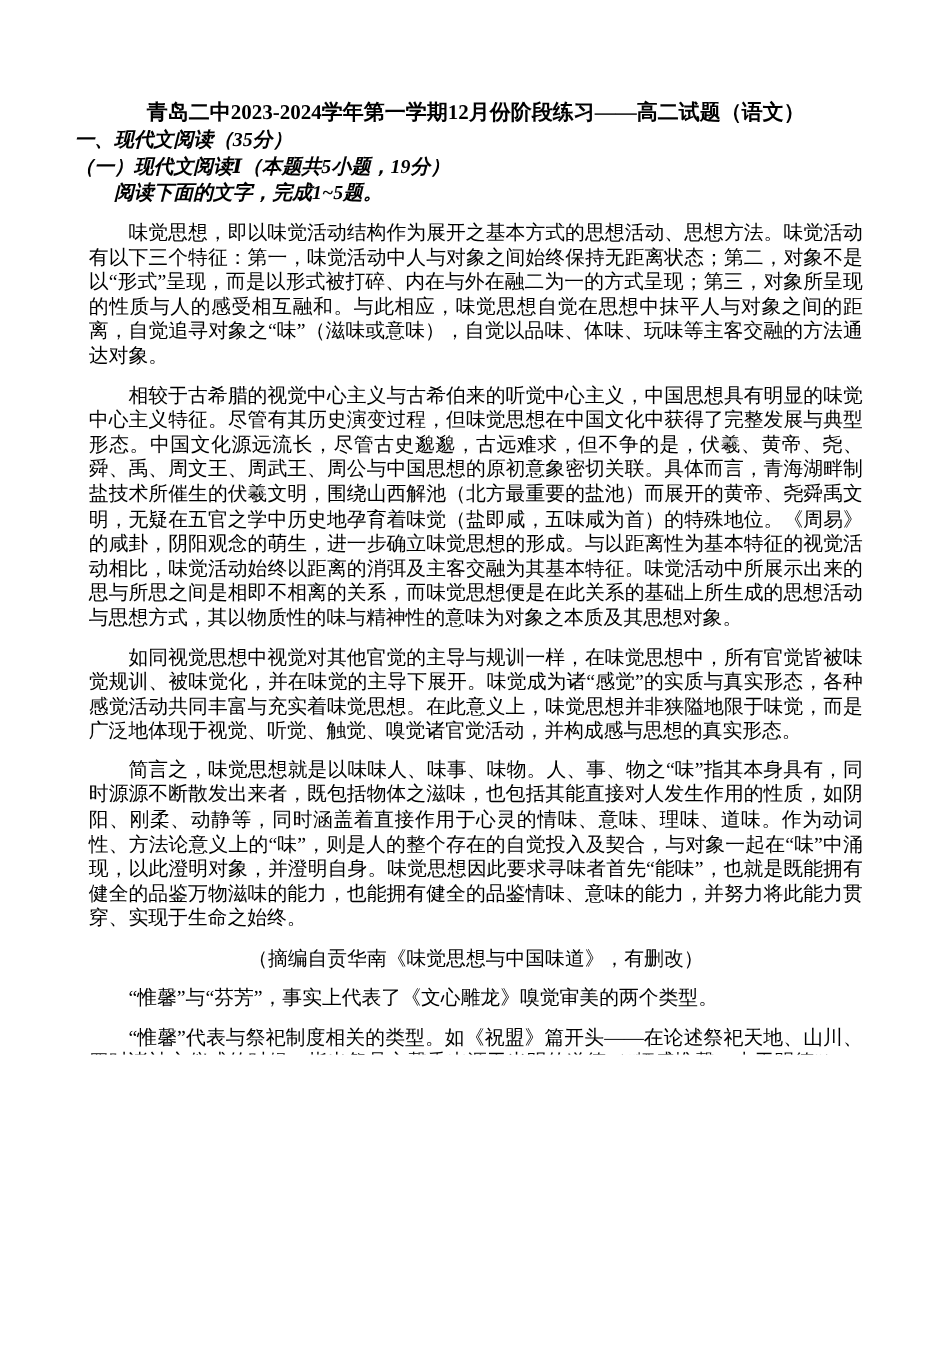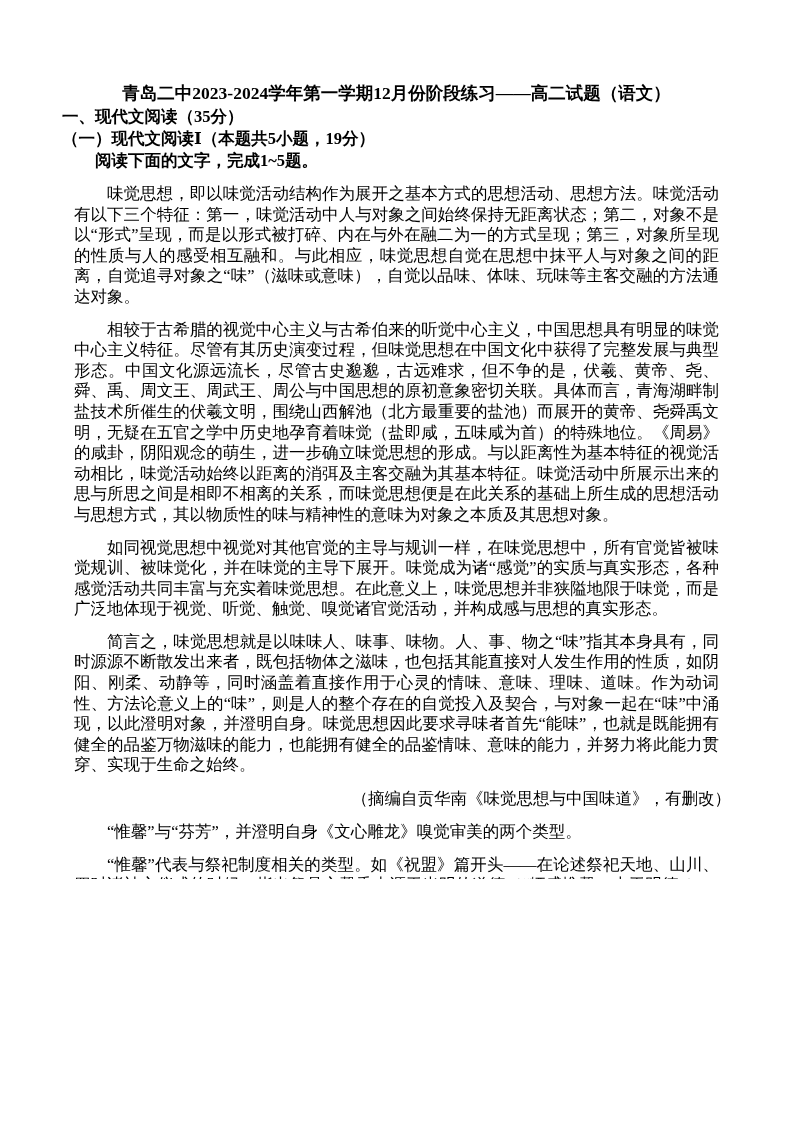--- a/index.html
+++ b/index.html
@@ -29,45 +29,46 @@
     margin-bottom: 2px;
   }
   .authors {
     text-align: center;
     line-height: 22px;
     margin-bottom: 2px;
   }
   .sec {
     font-weight: bold;
     line-height: 22px;
+    font-style: italic;
   }
   .indent {
     text-indent: 2em;
   }
   .body-p {
     margin: 12px;
     text-indent: 2em;
     text-align: justify;
   }
   .attribution {
-    text-align: right;
+    text-align: center;
     line-height: 22px;
     margin: 2px 0 2px 0;
   }
 </style>
 </head>
 <body>
 
 <div class="page">
   <div class="title">青岛二中2023-2024学年第一学期12月份阶段练习——高二试题（语文）</div>
   <div class="sec">一、现代文阅读（35分）</div>
   <div class="sec">（一）现代文阅读Ⅰ（本题共5小题，19分）</div>
   <div class="sec indent">阅读下面的文字，完成1~5题。</div>
 
   <p class="body-p">味觉思想，即以味觉活动结构作为展开之基本方式的思想活动、思想方法。味觉活动有以下三个特征：第一，味觉活动中人与对象之间始终保持无距离状态；第二，对象不是以“形式”呈现，而是以形式被打碎、内在与外在融二为一的方式呈现；第三，对象所呈现的性质与人的感受相互融和。与此相应，味觉思想自觉在思想中抹平人与对象之间的距离，自觉追寻对象之“味”（滋味或意味），自觉以品味、体味、玩味等主客交融的方法通达对象。</p>
   <p class="body-p">相较于古希腊的视觉中心主义与古希伯来的听觉中心主义，中国思想具有明显的味觉中心主义特征。尽管有其历史演变过程，但味觉思想在中国文化中获得了完整发展与典型形态。中国文化源远流长，尽管古史邈邈，古远难求，但不争的是，伏羲、黄帝、尧、舜、禹、周文王、周武王、周公与中国思想的原初意象密切关联。具体而言，青海湖畔制盐技术所催生的伏羲文明，围绕山西解池（北方最重要的盐池）而展开的黄帝、尧舜禹文明，无疑在五官之学中历史地孕育着味觉（盐即咸，五味咸为首）的特殊地位。《周易》的咸卦，阴阳观念的萌生，进一步确立味觉思想的形成。与以距离性为基本特征的视觉活动相比，味觉活动始终以距离的消弭及主客交融为其基本特征。味觉活动中所展示出来的思与所思之间是相即不相离的关系，而味觉思想便是在此关系的基础上所生成的思想活动与思想方式，其以物质性的味与精神性的意味为对象之本质及其思想对象。</p>
   <p class="body-p">如同视觉思想中视觉对其他官觉的主导与规训一样，在味觉思想中，所有官觉皆被味觉规训、被味觉化，并在味觉的主导下展开。味觉成为诸“感觉”的实质与真实形态，各种感觉活动共同丰富与充实着味觉思想。在此意义上，味觉思想并非狭隘地限于味觉，而是广泛地体现于视觉、听觉、触觉、嗅觉诸官觉活动，并构成感与思想的真实形态。</p>
   <p class="body-p">简言之，味觉思想就是以味味人、味事、味物。人、事、物之“味”指其本身具有，同时源源不断散发出来者，既包括物体之滋味，也包括其能直接对人发生作用的性质，如阴阳、刚柔、动静等，同时涵盖着直接作用于心灵的情味、意味、理味、道味。作为动词性、方法论意义上的“味”，则是人的整个存在的自觉投入及契合，与对象一起在“味”中涌现，以此澄明对象，并澄明自身。味觉思想因此要求寻味者首先“能味”，也就是既能拥有健全的品鉴万物滋味的能力，也能拥有健全的品鉴情味、意味的能力，并努力将此能力贯穿、实现于生命之始终。</p>
   <div class="attribution">（摘编自贡华南《味觉思想与中国味道》，有删改）</div>
 
-  <p class="body-p">“惟馨”与“芬芳”，并澄明自身《文心雕龙》嗅觉审美的两个类型。</p>
+  <p class="body-p">“惟馨”与“芬芳”，事实上代表了《文心雕龙》嗅觉审美的两个类型。</p>
   <p class="body-p">“惟馨”代表与祭祀制度相关的类型。如《祝盟》篇开头——在论述祭祀天地、山川、四时诸神之仪式的时候，指出祭品之馨香来源于光明的道德（“牺盛惟馨，本于明德”）；并说祝史要表达诚信，须凭借中肯的文辞（“祝史陈信，资乎文辞”）。这段话以祭品馨香取决于品德来类比祝史文辞之诚，既强调了馨香同明德的表里关系，又指出了馨香同祝史文辞的同一关系。前一关系，简言之，嗅觉审美缘于古人以闻气味作为享神歆神的手段；后一关系通过祝文这种文学样式揭示了“香”和“美”的同一。“视之则锦绘，听之则丝簧，味之则甘腴，佩之则芬芳”等语用另一方式说到这种普遍性——即说嗅觉用语是《文心雕龙》理论系统的有机部分。一方面，作者调动视、听、味、嗅等多重感官来进行创作；另一方面，读者也调动这些感官来获得美的感受。可见嗅觉用语同其他知觉用语是相互依存、相互渗透、相互作用的，共</p>
 </div>
 
 </body></html>

